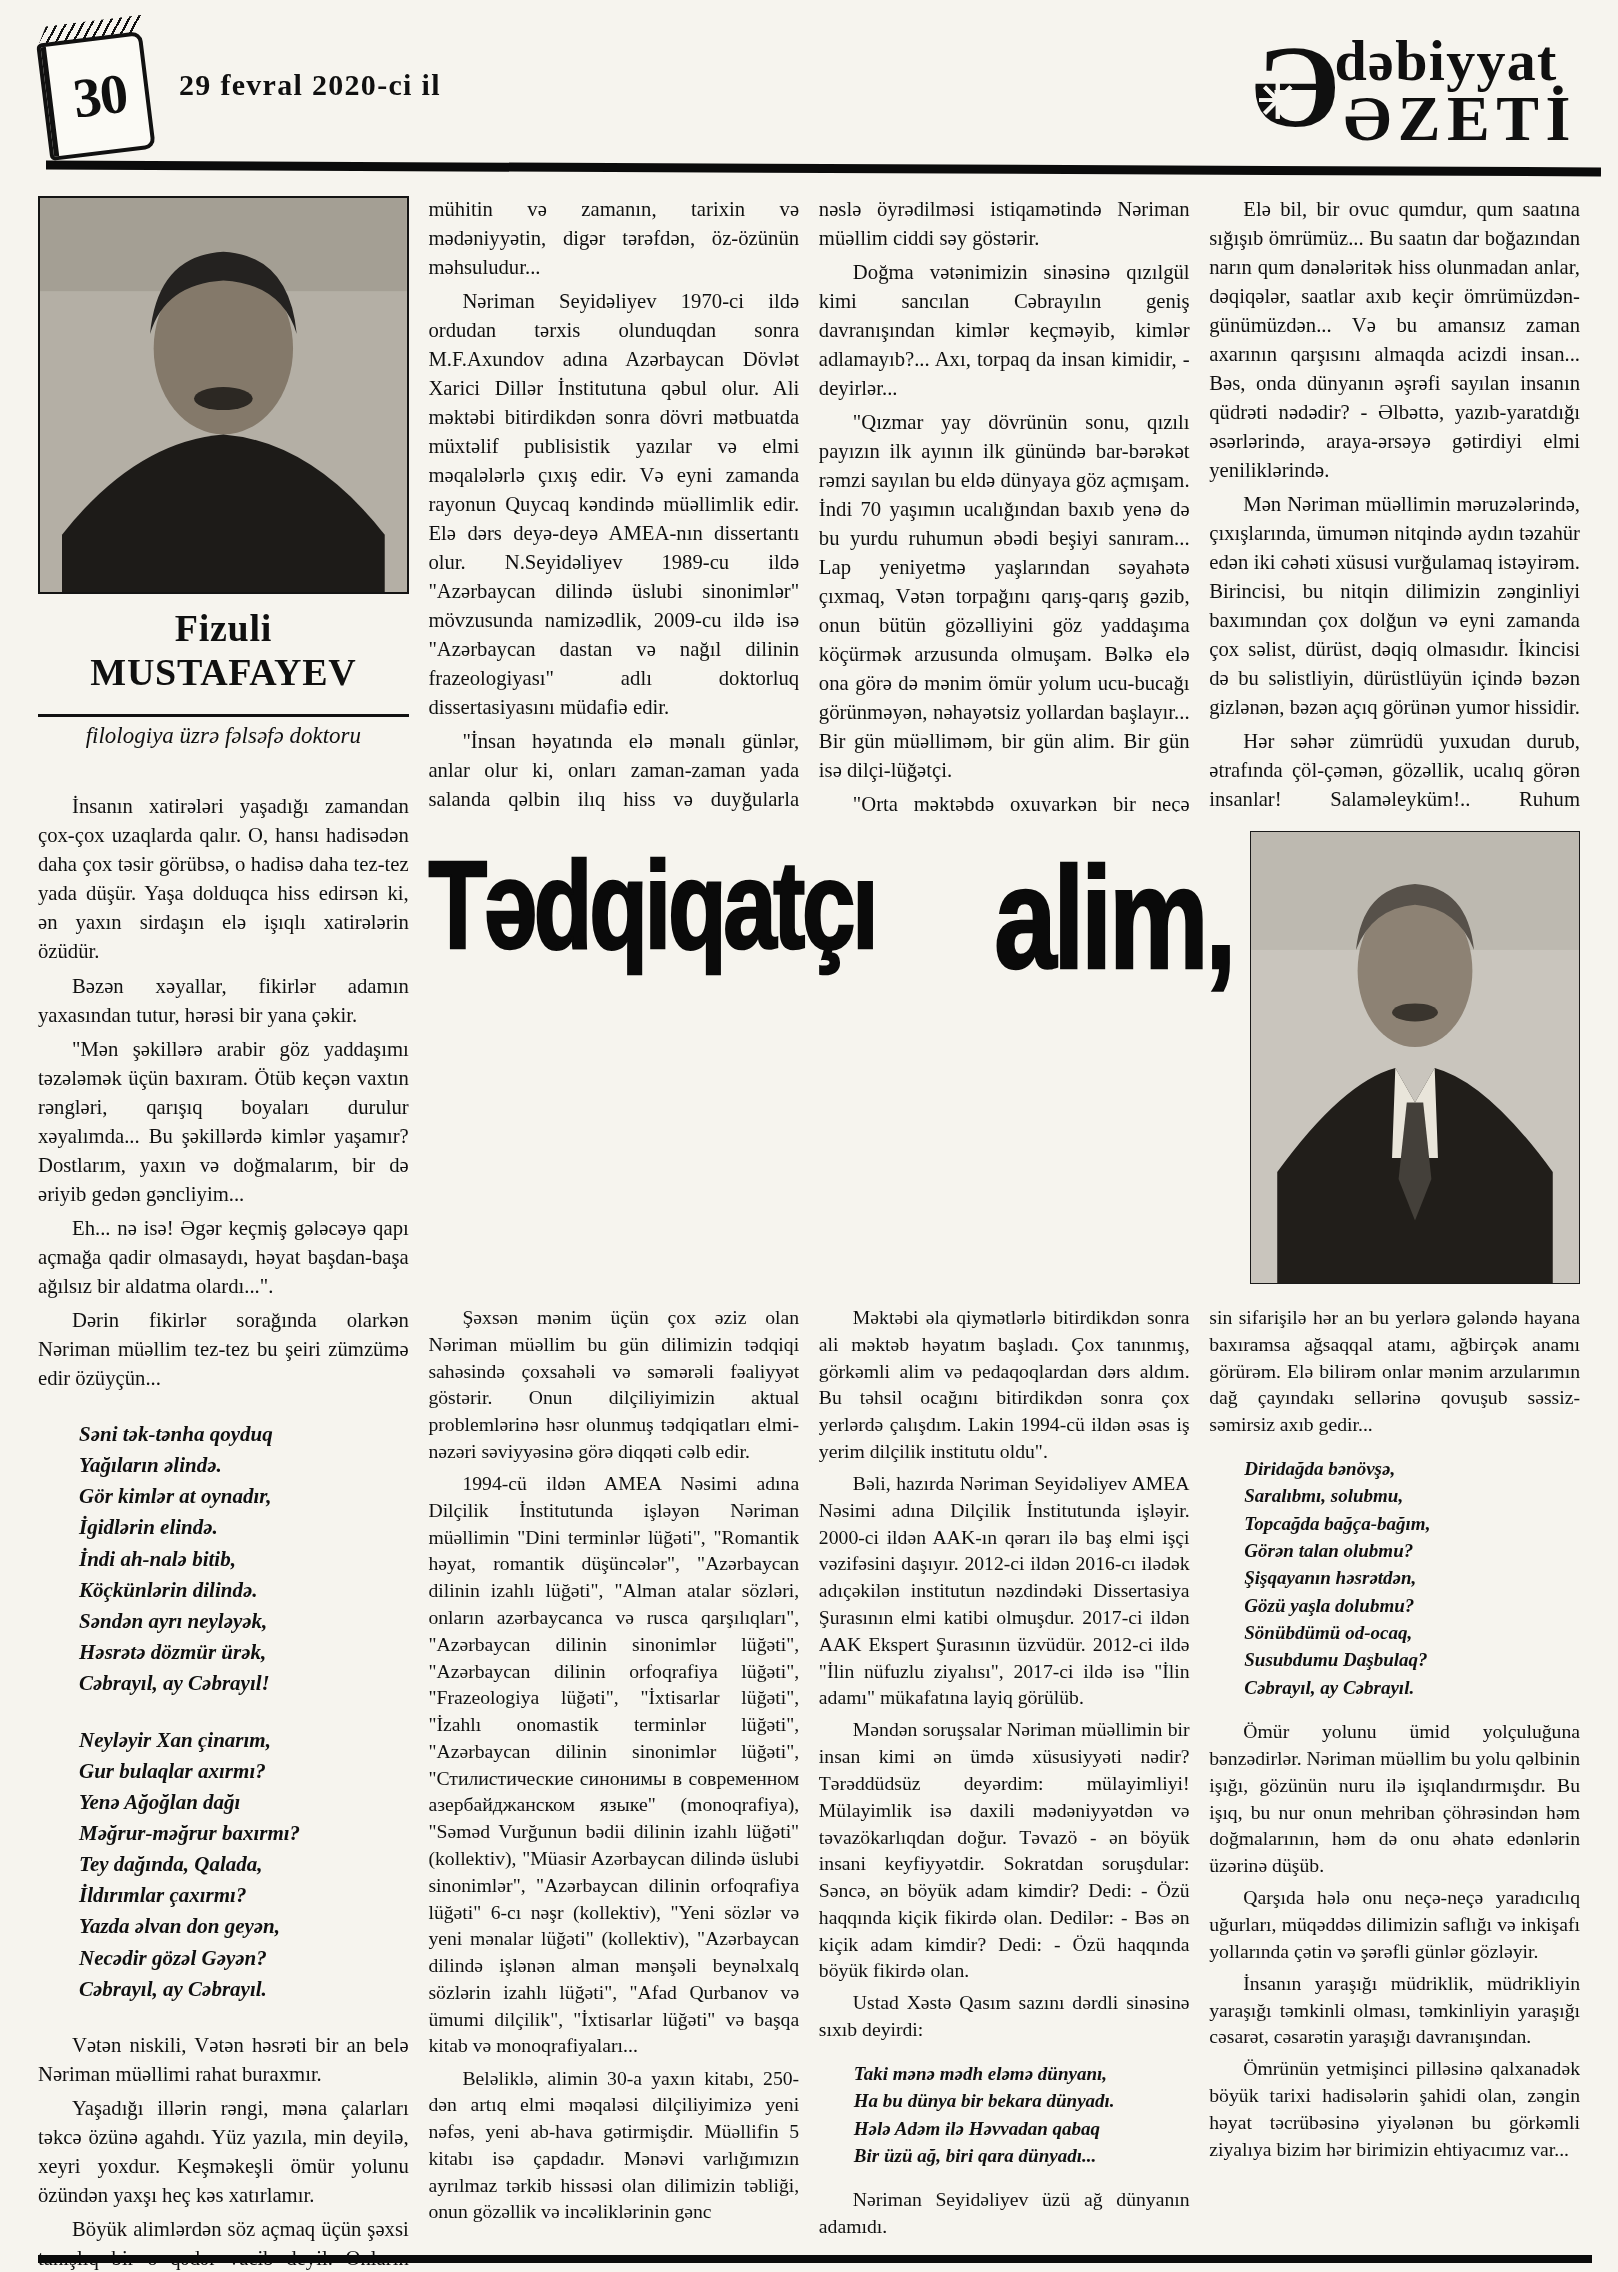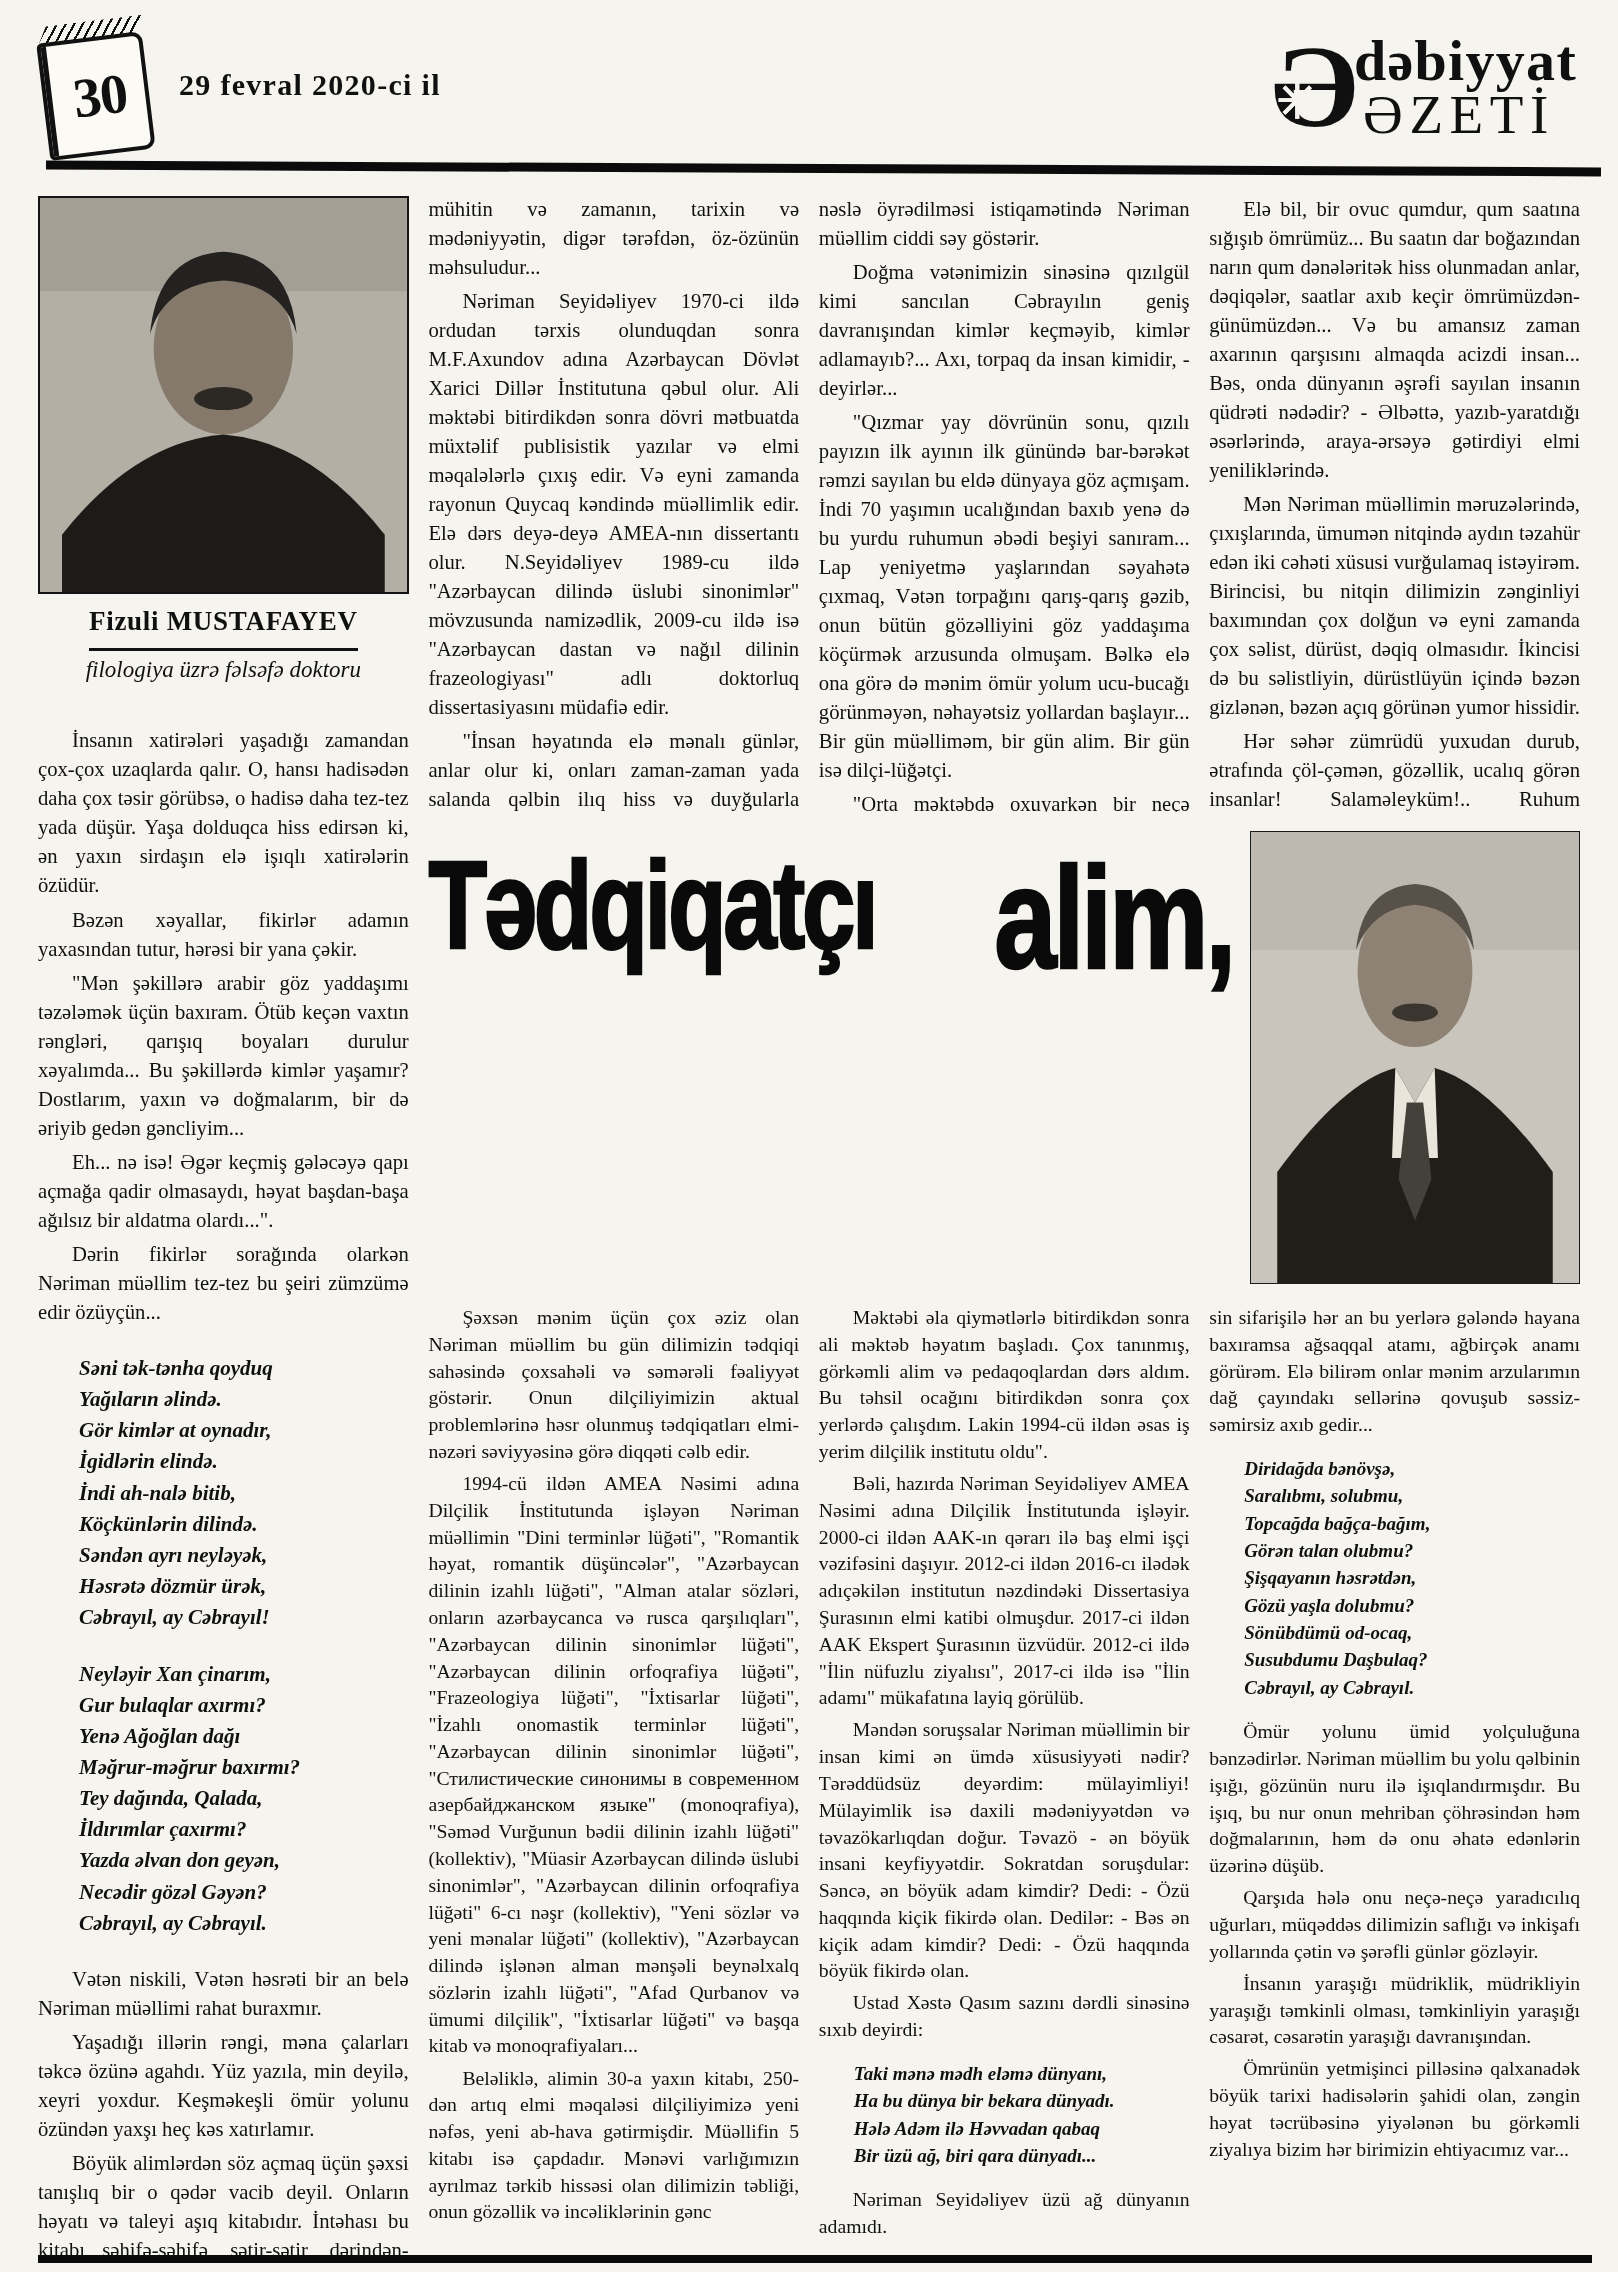--- a/index.html
+++ b/index.html
@@ -16,21 +16,21 @@
         transform:skewX(-28deg);}
   .book-num{position:absolute;top:50%;left:54%;transform:translate(-50%,-50%);
         font-weight:bold;font-size:56px;letter-spacing:-1.3px;}
   .date{font-weight:bold;font-size:30px;letter-spacing:1.3px;margin:38px 0 0 30px;}
   .logo{margin-left:auto;display:flex;align-items:flex-start;margin-top:3.9px;}
   .orn{position:relative;display:inline-block;font-weight:bold;font-size:117px;line-height:0.9;}
   .orn-star{position:absolute;left:5.3px;top:43px;font-size:49px;line-height:1;color:#f6f4ee;
         text-shadow:0 0 0 #f6f4ee;}
   .logo-lines{display:flex;flex-direction:column;margin-left:-3.9px;}
   .logo-l1{font-weight:bold;font-size:58px;line-height:0.92;letter-spacing:1.3px;}
-  .logo-l2{font-weight:normal;font-size:55px;line-height:1.0;letter-spacing:6.6px;margin-left:9.2px;}
+  .logo-l2{font-weight:bold;font-size:64px;line-height:1.0;letter-spacing:6.6px;margin-left:9.2px;}
 
   .toprule{height:8.5px;background:#0b0b0b;margin:9.2px 17px 0 46px;transform:rotate(0.25deg);}
   .botrule{position:absolute;left:38px;right:26px;bottom:10.5px;height:7.9px;background:#0b0b0b;}
 
   
   .content{display:grid;grid-template-columns:repeat(4,1fr);grid-template-rows:617px 453px auto;
         column-gap:19.7px;row-gap:19.7px;padding:22px 38px 0;}
   .colsec{overflow:hidden;}
   .col1{grid-column:1;grid-row:1 / span 3;}
   .c2t{grid-column:2;grid-row:1;} .c3t{grid-column:3;grid-row:1;} .c4t{grid-column:4;grid-row:1;}
@@ -41,22 +41,22 @@
   .content p.cont{text-indent:0;}
   .row3 p{font-size:19.7px;line-height:1.36;}
   .poem{margin:26px 0 26px 41px;font-style:italic;font-weight:bold;font-size:21px;line-height:1.48;}
   .poem.small{margin:17px 0 17px 35px;font-size:19px;line-height:1.44;}
   .poem-line{white-space:nowrap;}
 
   
   .photo1{height:394px;border:2px solid #141414;background:#bcb7ae;margin:1.3px 0 11.8px;}
   .photo1 svg,.photo2 svg{display:block;width:100%;height:100%;}
   .author-name{text-align:center;margin:3.9px 0 6.6px;}
-  .author-name span{display:inline-block;font-weight:bold;font-size:27px;
-        border-bottom:3.9px solid #111;padding-bottom:11px;letter-spacing:0.7px;}
+  .author-name span{display:inline-block;font-weight:bold;font-size:38px;
+        border-bottom:3.9px solid #111;padding-bottom:20px;letter-spacing:0.7px;}
   .author-title{text-align:center;font-style:italic;font-size:23px;margin:0 0 43px;}
 
   
   .hl{display:flex;flex-direction:row;justify-content:space-between;text-align:center;
       font-family:"Liberation Sans",sans-serif;font-weight:bold;color:#0a0a0a;
       white-space:nowrap;padding:2.6px 0 17px;}
   .hl-left{flex:1.25;}
   .hl-right{flex:1;}
   .hl span{display:block;transform:scaleY(1.30);transform-origin:center top;
       letter-spacing:-3.3px;-webkit-text-stroke:2px #0a0a0a;}

